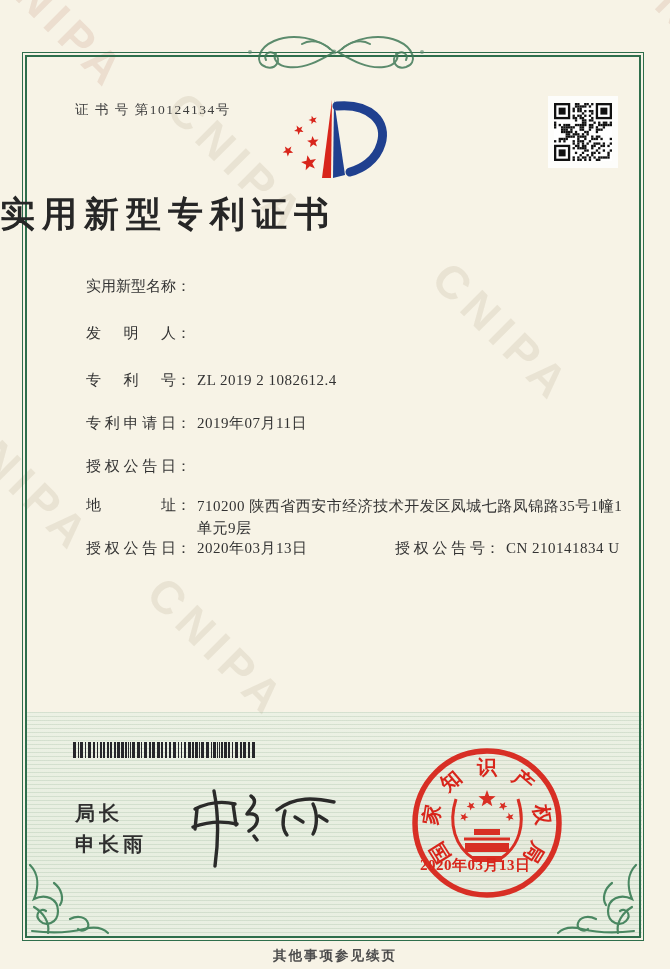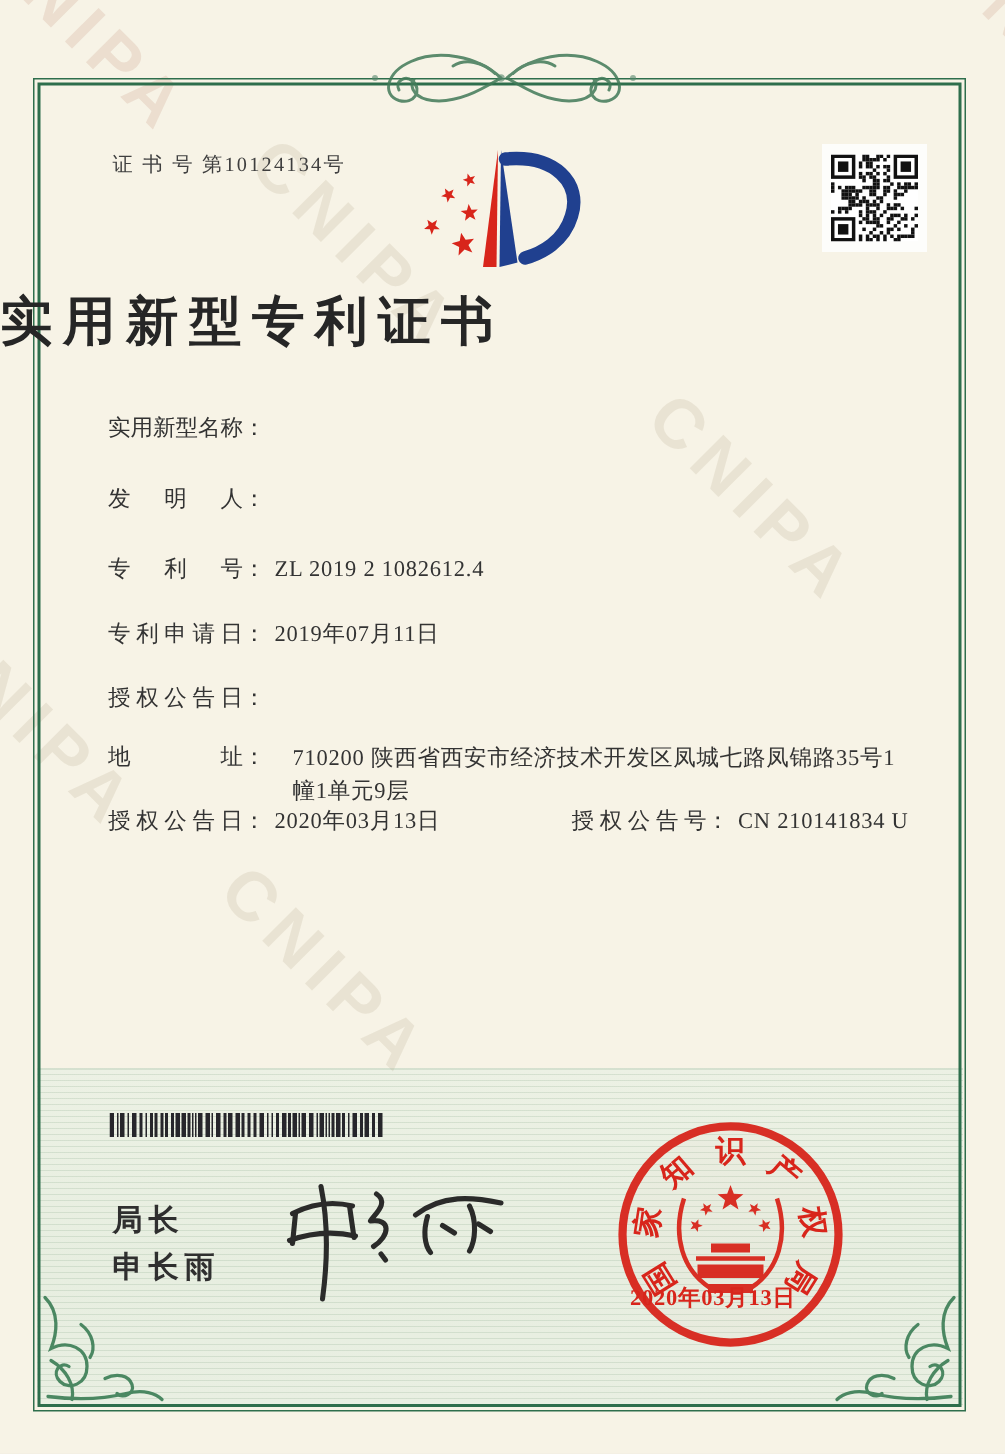--- a/index.html
+++ b/index.html
@@ -31,27 +31,27 @@
 
   .cert-no{position:absolute;left:75px;top:101px;font-size:13.5px;letter-spacing:1.5px;color:#3f3f3f;}
 
   .logo{position:absolute;left:268px;top:92px;width:185px;height:88px;}
   .qr-wrap{position:absolute;left:548px;top:96px;width:70px;height:72px;background:#fdfdfb;
            display:flex;align-items:center;justify-content:center;}
 
   .title{position:absolute;left:0;right:0;top:191px;text-align:left;
          font-size:35px;font-weight:bold;letter-spacing:7px;color:#262626;}
 
-  .field-row{position:absolute;left:72px;width:540px;font-size:15px;line-height:21px;
+  .field-row{position:absolute;left:86px;width:540px;font-size:15px;line-height:21px;
              display:flex;align-items:flex-start;}
   .flabel{display:inline-block;width:90px;text-align:justify;text-align-last:justify;
           color:#333;flex:none;}
   .fcolon{flex:none;margin-right:6px;color:#333;}
   .fvalue{color:#333;letter-spacing:0.5px;}
-  .fvalue.addr{max-width:440px;line-height:22px;margin-left:12px;}
+  .fvalue.addr{max-width:440px;line-height:22px;}
   .grant-group{display:flex;flex:none;align-items:center;}
 
   .paragraphs{position:absolute;left:62px;top:568px;width:548px;font-size:13.5px;
               line-height:23.5px;color:#3b3b3b;letter-spacing:0.6px;}
   .paragraphs p{margin:0 0 2px 0;text-indent:2em;}
 
   .barcode{position:absolute;left:73px;top:742px;width:187px;height:16px;}
 
   .signer{position:absolute;left:75px;font-family:"Liberation Sans","DejaVu Sans",sans-serif;
           font-size:20px;font-weight:600;letter-spacing:4px;color:#2f2f2f;}
@@ -482,14 +482,15 @@
         <text x="42.50719518599849" y="43.52323933246335" text-anchor="middle" font-size="20" font-weight="bold" fill="#d8251b" transform="rotate(-40.666666666666686 42.50719518599849 36.52323933246335)">知</text>
         <text x="79" y="30" text-anchor="middle" font-size="20" font-weight="bold" fill="#d8251b" transform="rotate(0 79 23)">识</text>
         <text x="115.49280481400149" y="43.52323933246333" text-anchor="middle" font-size="20" font-weight="bold" fill="#d8251b" transform="rotate(40.66666666666666 115.49280481400149 36.52323933246333)">产</text>
         <text x="134.36057629183824" y="77.56160011402892" text-anchor="middle" font-size="20" font-weight="bold" fill="#d8251b" transform="rotate(81.33333333333331 134.36057629183824 70.56160011402892)">权</text>
         <text x="126.49069338475985" y="115.67547879705947" text-anchor="middle" font-size="20" font-weight="bold" fill="#d8251b" transform="rotate(122 126.49069338475985 108.67547879705947)">局</text>
       </g>
   </svg>
   <div class="seal-date">2020年03月13日</div>
 
 
+  <div class="footer-note">其他事项参见续页</div>
 
 </div>
 
 </body></html>

